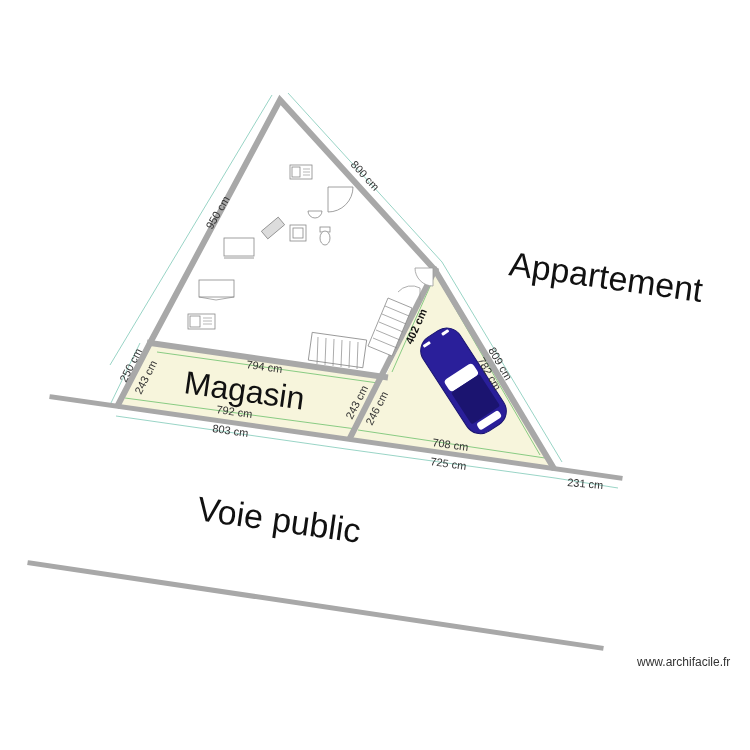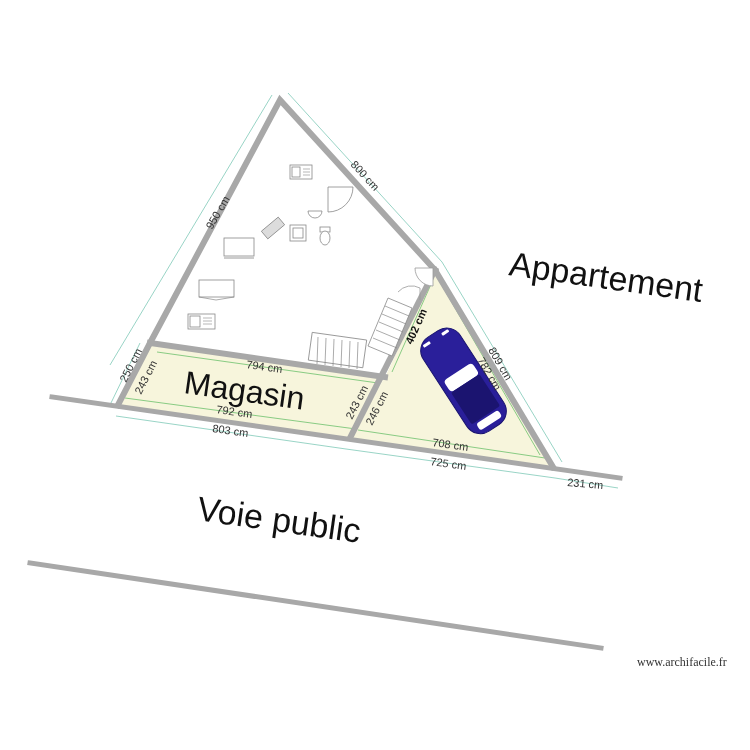--- a/index.html
+++ b/index.html
@@ -7,21 +7,21 @@
   #plan { position:absolute; left:0; top:0; width:750px; height:750px; }
   .wall { stroke:#a8a8a8; stroke-linecap:square; fill:none; }
   .dimline { stroke:#7fc9b8; stroke-width:0.8; fill:none; }
   .dimline-in { stroke:#6cc06c; stroke-width:0.8; fill:none; }
   .dimtext { font-family:"Liberation Sans", sans-serif; font-size:11px; fill:#333333; }
   .dimtext-bold { font-family:"Liberation Sans", sans-serif; font-size:11px; fill:#111111; font-weight:bold; }
   .label-big { font-family:"Liberation Sans", sans-serif; fill:#111111; }
   .furn { fill:#ffffff; stroke:#888888; stroke-width:0.8; }
   .furn-grey { fill:#dcdcdc; stroke:#888888; stroke-width:0.8; }
   .stair { fill:#ffffff; stroke:#888888; stroke-width:0.8; }
-  .watermark { position:absolute; left:637px; top:655px; font-size:12px; color:#333333; font-family:Liberation Serif, serif; }
+  .watermark { position:absolute; left:637px; top:655px; font-size:12px; color:#333333; font-family:Liberation Sans, sans-serif; }
 </style>
 </head>
 <body>
 
 <svg id="plan" viewBox="0 0 750 750" xmlns="http://www.w3.org/2000/svg">
 
   <polygon points="150,343 385,377 350,438 118,405" fill="#f7f5dc"></polygon>
   <polygon points="435,270 553,467 350,438 385,377" fill="#f7f5dc"></polygon>
   <polygon points="280,100 435,270 385,377 150,343" fill="#ffffff"></polygon>
 

